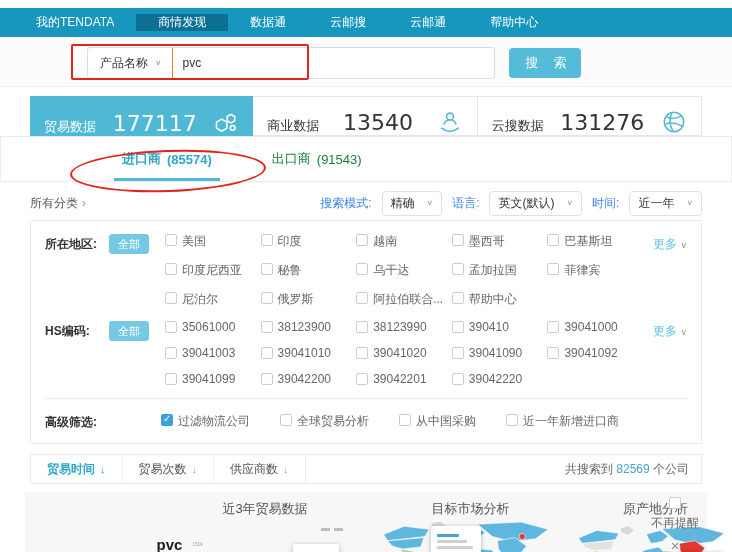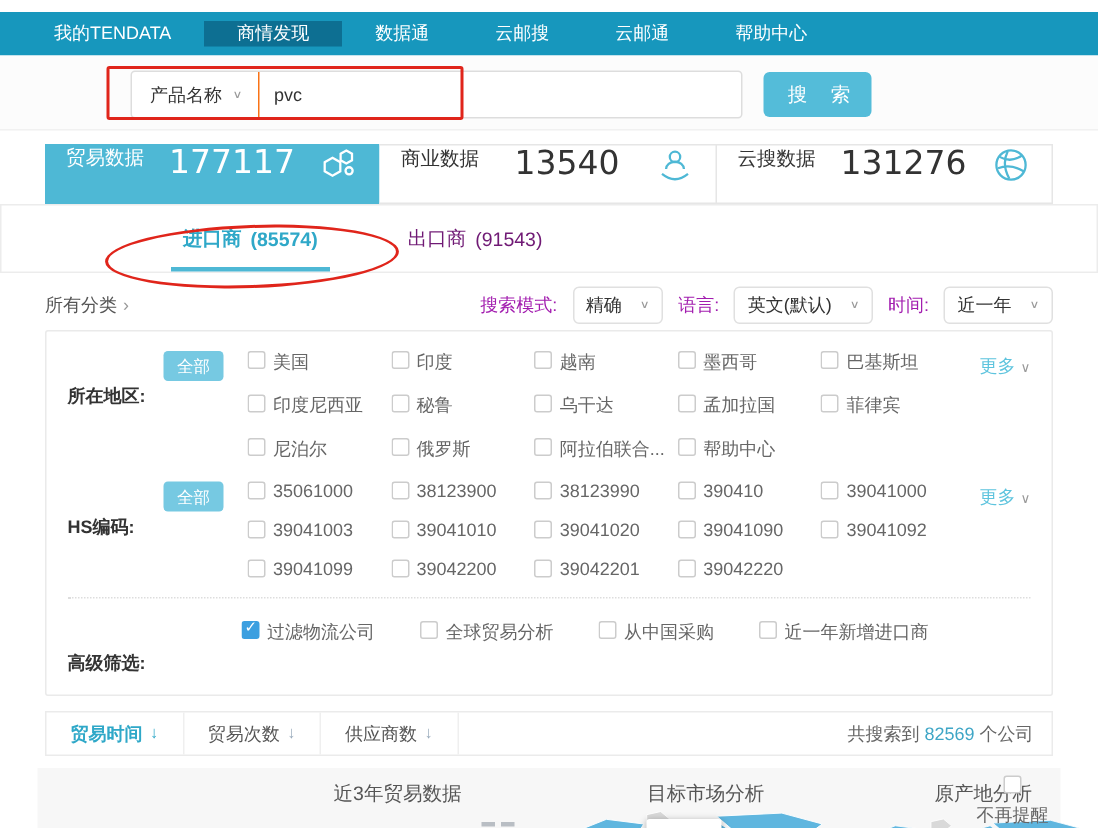--- a/index.html
+++ b/index.html
@@ -24,48 +24,48 @@
   .search-btn { position:absolute; left:509px; top:11px; width:72px; height:30px; background:#54BCD9; color:#fff;
     border:none; border-radius:4px; font-size:13px; letter-spacing:6px; padding-left:8px; cursor:pointer; font-family:inherit; }
 
   
   .anno { position:absolute; border:2px solid #E0251B; z-index:60; pointer-events:none; }
   .anno-rect { left:71px; top:44px; width:238px; height:36px; border-radius:2px; }
   .anno-ellipse { left:70px; top:150px; width:196px; height:42px; border-radius:50%; transform:rotate(-2deg); }
 
   
   .stats { margin:9px 30px 0; display:flex; height:40px; }
-  .stat { flex:1; display:flex; align-items:flex-start; padding:0 14px; background:#fff; border:1px solid #e6e6e6; border-left:none; }
+  .stat { flex:1; display:flex; align-items:flex-end; padding:0 14px; background:#fff; border:1px solid #e6e6e6; border-left:none; }
   .stat.teal { background:#4EB8D5; border:none; color:#fff; }
   .stat-label { font-size:13px; }
   .stat.teal .stat-label { color:#fff; }
   .stat-value { flex:1; text-align:center; font-size:22px; color:#333; font-family:"DejaVu Sans",sans-serif; }
   .stat.teal .stat-value { color:#fff; }
   .stat-icon { width:26px; height:26px; color:#4EB8D5; }
   .stat.teal .stat-icon { color:#fff; }
   .stat-icon svg { width:100%; height:100%; }
 
   
   .tabs-panel { margin-top:0; height:46px; border:1px solid #ececec; background:#fff; display:flex; padding-left:117px; }
-  .tab { position:relative; display:flex; align-items:center; gap:6px; font-size:13px; color:#701a75; margin-right:52px; cursor:pointer; padding:0 4px; }
+  .tab { position:relative; display:flex; align-items:center; gap:6px; font-size:13px; color:#15803d; margin-right:52px; cursor:pointer; padding:0 4px; }
   .tab.active { color:#2FA8C8; font-weight:bold; }
   .tab.active::after { content:""; position:absolute; left:-4px; right:-4px; bottom:0; height:3px; background:#4EB8D5; }
 
   
   .cat-row { margin:8px 30px 2px; display:flex; align-items:center; height:26px; }
   .cat-link { color:#555; cursor:pointer; }
   .cat-arrow { color:#999; margin-left:4px; }
   .mode-group { margin-left:auto; display:flex; align-items:center; gap:10px; }
-  .mode-label { color:#a21caf; }
+  .mode-label { color:#3b82f6; }
   .select { border:1px solid #e0e0e0; border-radius:4px; background:#fff; padding:3px 8px; display:flex; align-items:center; gap:12px; color:#333; cursor:pointer; white-space:nowrap; }
 
   
   .filter-panel { margin:4px 30px 0; border:1px solid #eaeaea; border-radius:2px; background:#fff; padding:12px 14px 8px; }
   .frow { display:flex; margin-bottom:12px; }
-  .frow-label { width:64px; font-weight:bold; color:#333; padding-top:3px; flex:none;margin-top:20px; }
+  .frow-label { width:64px; font-weight:bold; color:#333; padding-top:3px; flex:none; }
   .pill { background:#76C9E2; color:#fff; font-size:11px; padding:3px 9px; border-radius:3px; height:20px; margin:1px 16px 0 0; cursor:pointer; flex:none; }
   .cb-grid { flex:1; display:grid; grid-template-columns:repeat(5,1fr); row-gap:12px; column-gap:4px; }
   .cb { display:flex; gap:5px; color:#666; cursor:pointer; align-items:flex-start; white-space:nowrap; overflow:hidden; }
   .box { width:12px; height:12px; border:1px solid #ccc; border-radius:2px; background:#fff; flex:none; margin-top:1px; position:relative; }
   .cb.checked .box { background:#3B9FE0; border-color:#3B9FE0; }
   .cb.checked .box::after { content:"✓"; position:absolute; left:1px; top:-2px; color:#fff; font-size:10px; }
   .more { width:48px; text-align:right; color:#5EC4DE; padding-top:3px; cursor:pointer; flex:none; }
   .dotted { border-top:1px dotted #ddd; margin:2px 0 12px; }
   .adv-list { display:flex; gap:30px; flex:1; padding-top:2px; }
 

